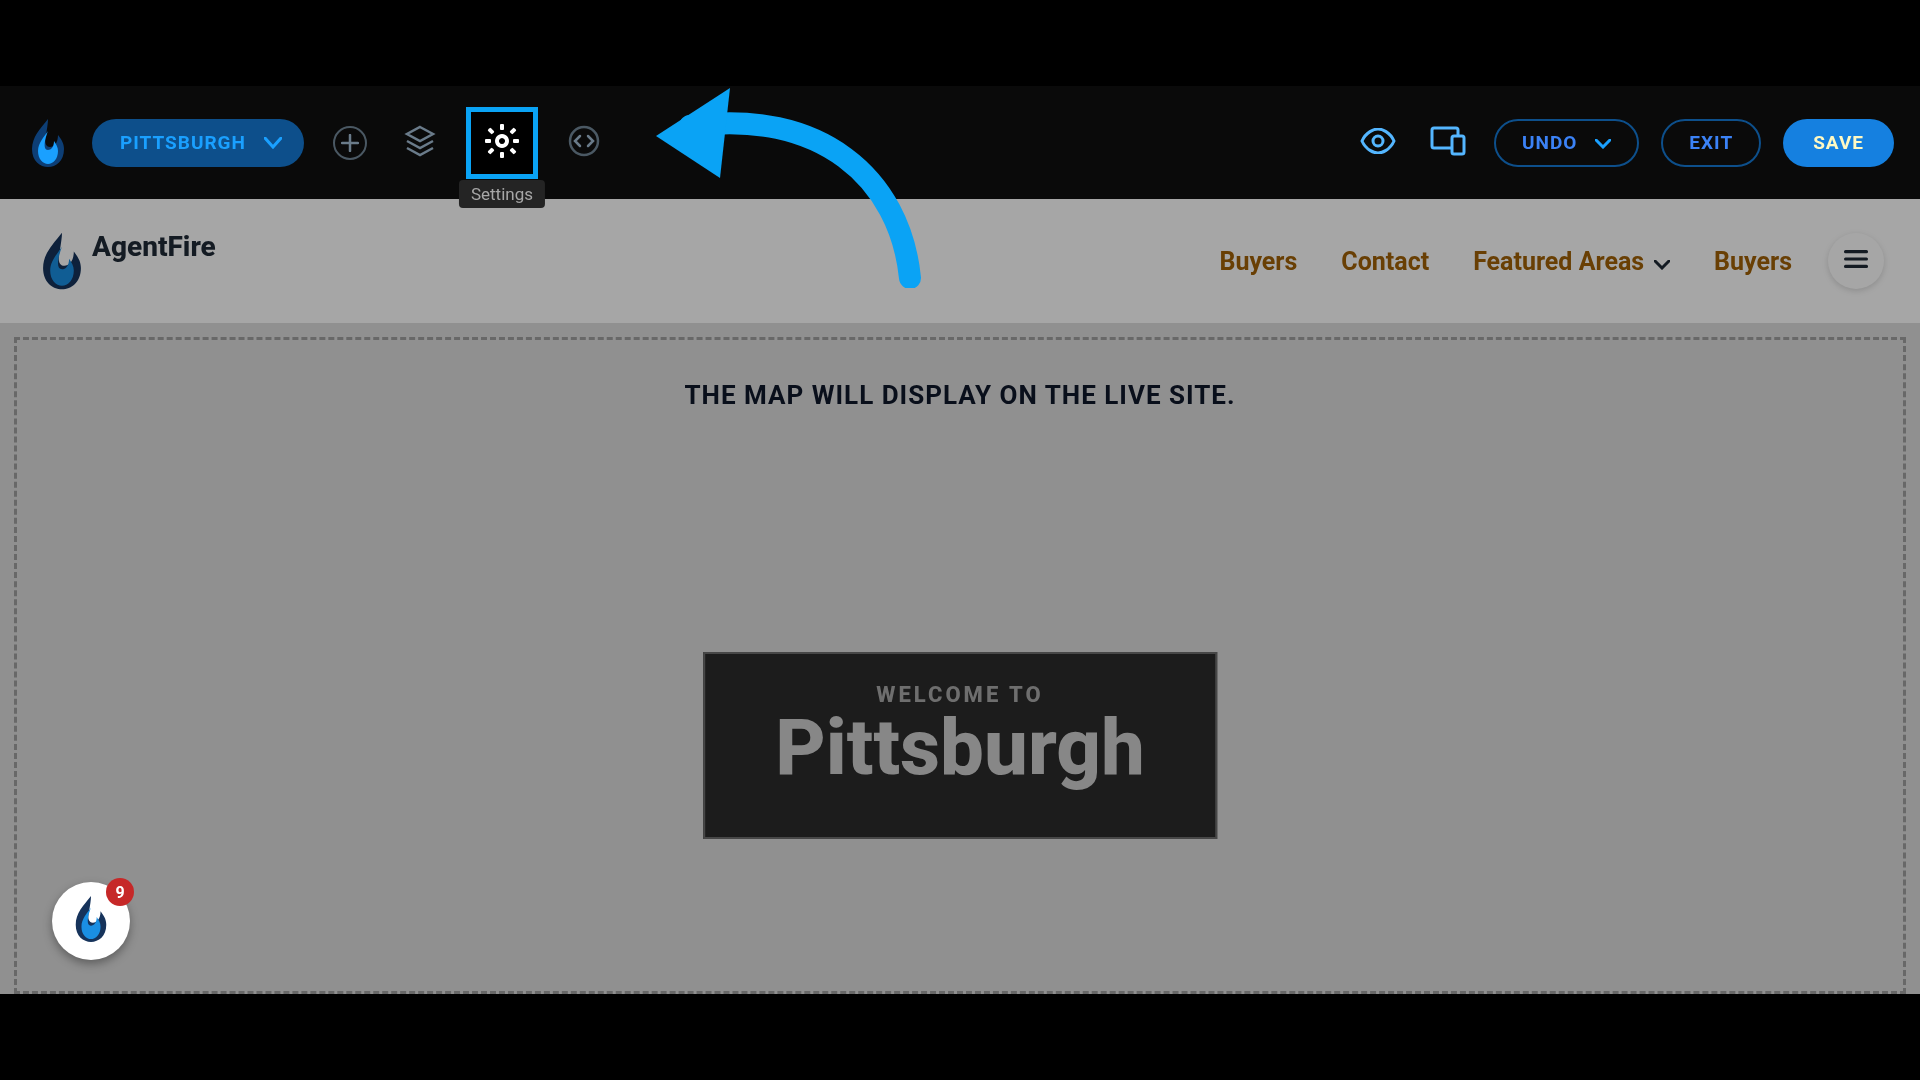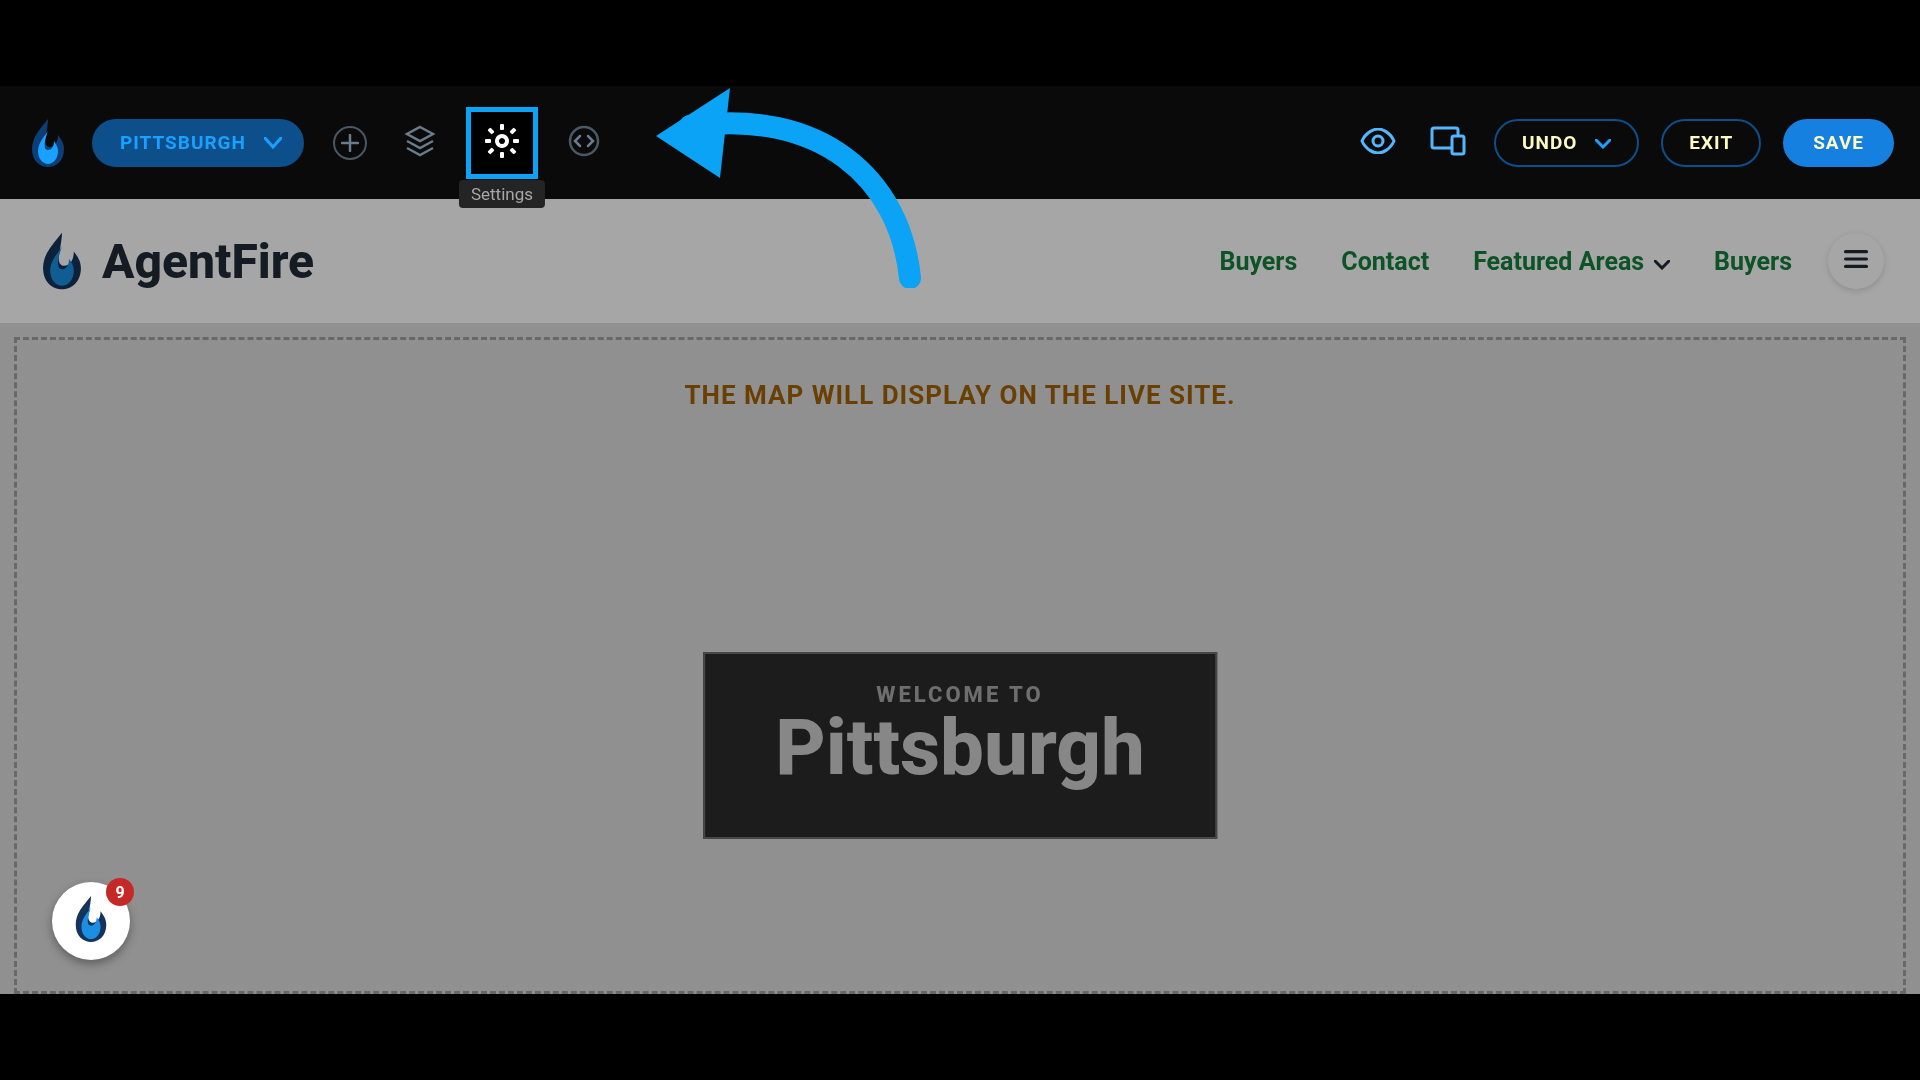--- a/index.html
+++ b/index.html
@@ -72,21 +72,21 @@
     }
 
     .spacer { flex:1; }
 
     .outline-btn {
       display:flex; align-items:center; justify-content:center; gap:18px;
       border:2px solid #0d4f8b;
       border-radius:999px;
       height:48px;
       padding:0 26px;
-      color:#fef9c3;
+      color:#3b82f6;
       font-weight:700;
       font-size:19px;
       letter-spacing:1px;
       cursor:pointer;
     }
     .outline-btn.small { padding:0 26px; }
 
     .solid-btn {
       display:flex; align-items:center; justify-content:center;
       background:#1580e0;
@@ -106,44 +106,44 @@
       background:#dedede;
       z-index:10;
       overflow:hidden;
     }
     .site-header {
       height:124px; background:#fff;
       display:flex; align-items:center;
       padding:0 36px;
       color:#1f2a37;
     }
-    .brand { display:flex; align-items:center; gap:14px; font-weight:800; font-size:48px; color:#1f2a37; }
+    .brand { display:flex; gap:4px; font-weight:800; font-size:28px; color:#1f2a37; }
     .brand svg { display:block; }
 
-    .nav { display:flex; align-items:center; gap:44px; margin-left:auto; font-size:25px; font-weight:700; color:#15803d; }
+    .nav { display:flex; align-items:center; gap:44px; margin-left:auto; font-size:25px; font-weight:700; color:#a16207; }
     .nav .navlink { display:flex; align-items:center; gap:10px; cursor:pointer; }
 
     .burger {
       width:56px; height:56px; border-radius:50%; background:#ffffff;
       box-shadow:0 2px 6px rgba(0,0,0,.15);
       display:flex; align-items:center; justify-content:center;
       margin-left:36px; cursor:pointer;
       color:#1f2a37;
     }
 
     
     .map-area {
       position:absolute; left:14px; right:14px; top:138px; bottom:0;
       border:3px dashed #a0a0a0;
       background:#dedede;
     }
     .map-msg {
       position:absolute; left:0; right:0; top:40px;
       text-align:center; font-size:26px; font-weight:700; letter-spacing:1px;
-      color:#a16207;
+      color:#0f172a;
     }
 
     .hero-card {
       position:absolute; top:312px; left:50%; transform:translateX(-50%);
       background:#2b2b2b;
       border:2px solid #6d6d6d;
       padding:28px 70px 48px 70px;
       text-align:center;
       color:#c7c7c7;
     }

